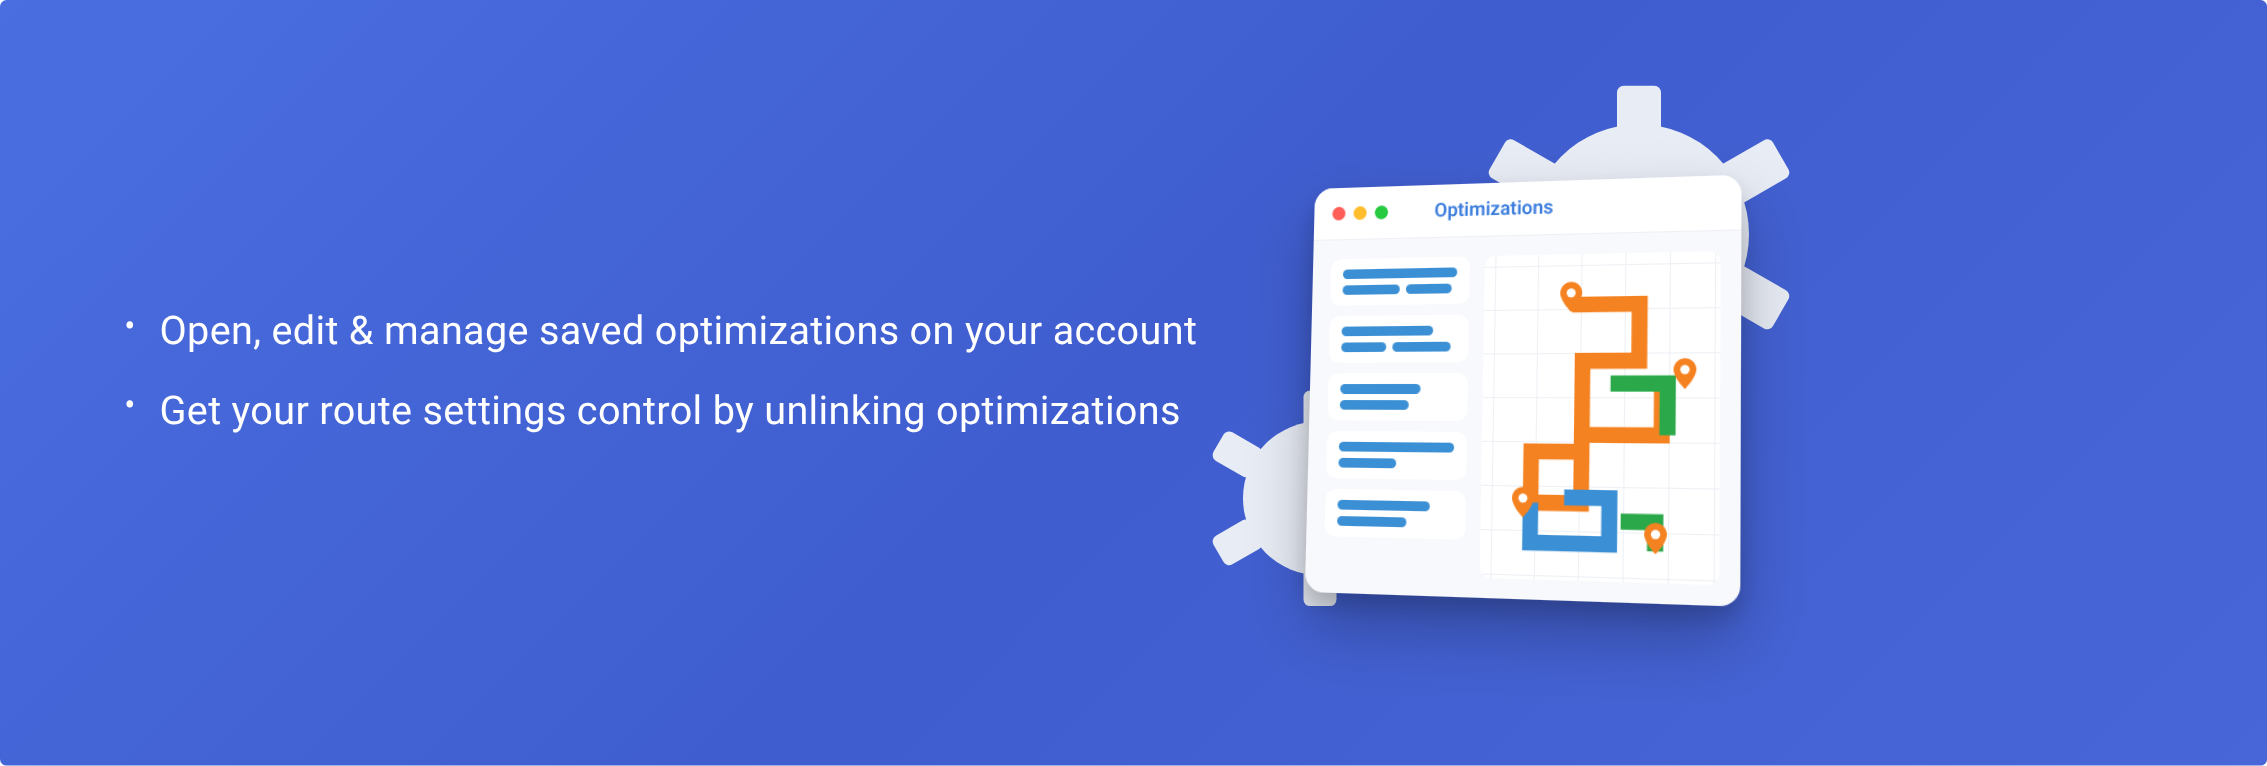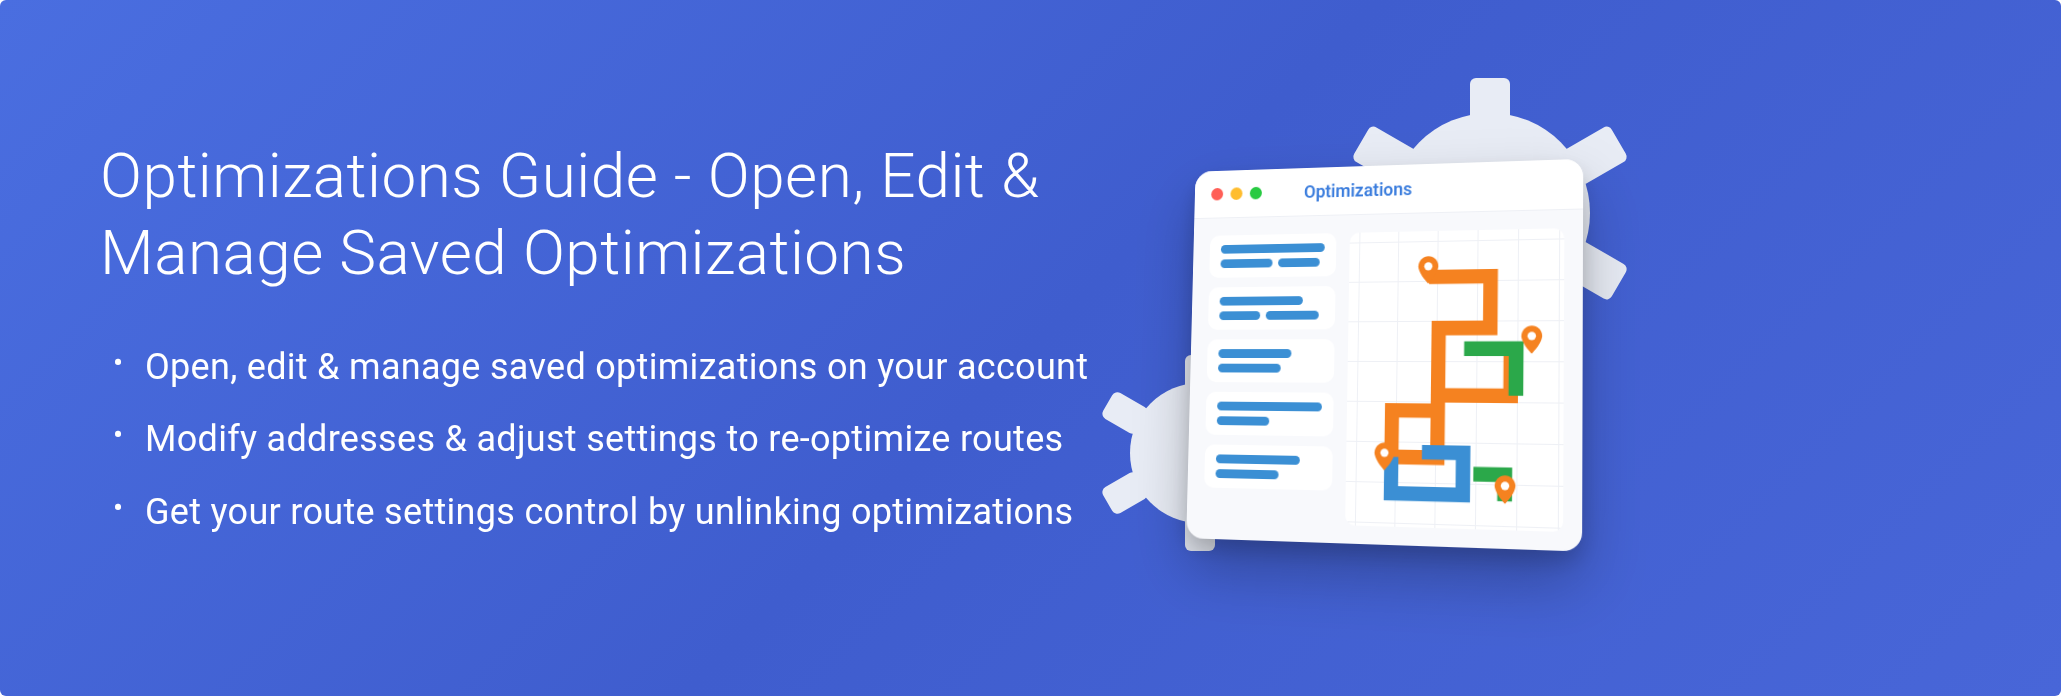--- a/index.html
+++ b/index.html
@@ -236,24 +236,22 @@
     .pin1 { top: 25px; left: 70px; }
     .pin2 { top: 95px; right: 20px; }
     .pin3 { bottom: 55px; left: 28px; }
     .pin4 { bottom: 25px; right: 45px; }
   </style>
 </head>
 <body>
 
 <div class="banner">
   <div class="content">
-    <h1 class="heading">Optimizations Guide - Open, Edit &amp; Manage Saved Optimizations</h1>
     <ul class="bullet-list">
       <li>Open, edit &amp; manage saved optimizations on your account</li>
-      <li>Modify addresses &amp; adjust settings to re-optimize routes</li>
       <li>Get your route settings control by unlinking optimizations</li>
     </ul>
   </div>
 
   <div class="illustration">
     <div class="gear gear-large">
       <div class="gear-tooth t1"></div>
       <div class="gear-tooth t2"></div>
       <div class="gear-tooth t3"></div>
       <div class="gear-tooth t4"></div>

